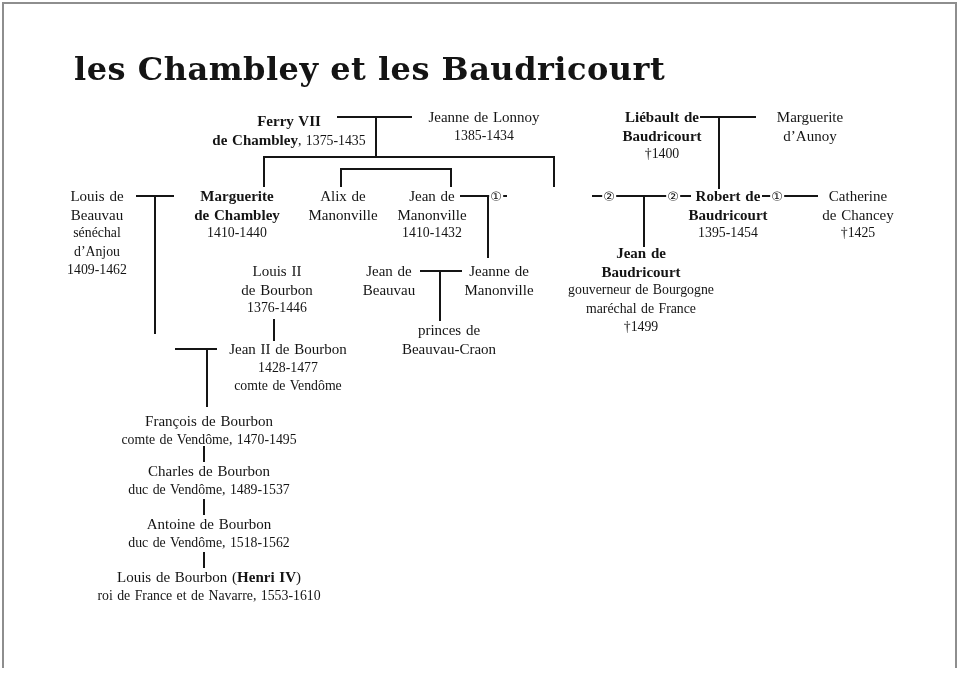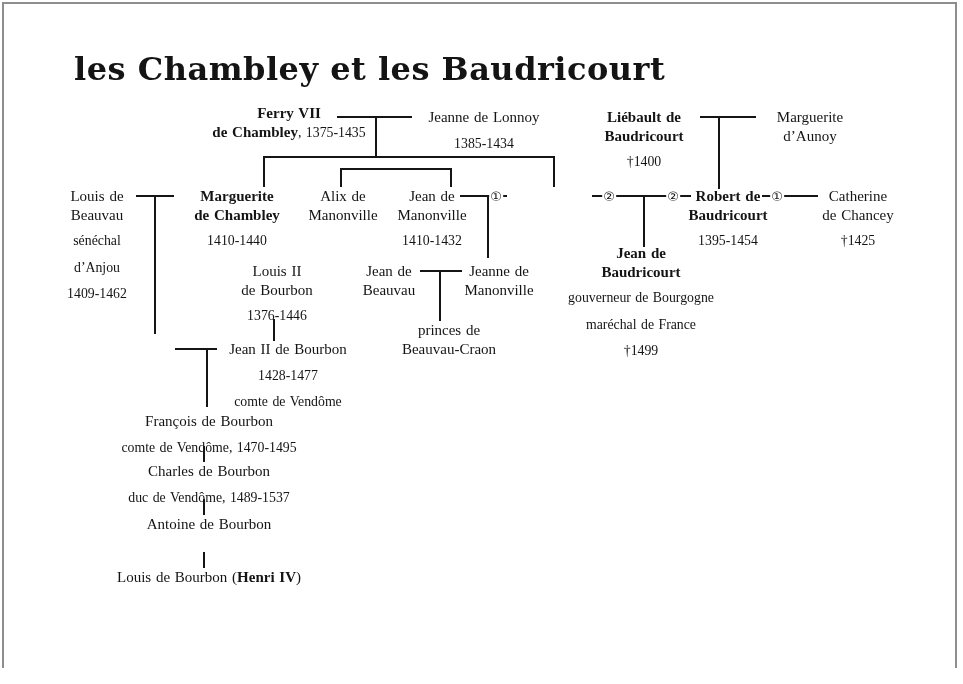--- a/index.html
+++ b/index.html
@@ -15,21 +15,21 @@
   .title {
     position:absolute; left:74px; top:50px; margin:0;
     font-family:"DejaVu Serif", serif; font-weight:bold; font-size:32px;
     letter-spacing:0.5px; white-space:nowrap;
   }
   .person {
     position:absolute; transform:translateX(-50%);
     text-align:center; white-space:nowrap; word-spacing:1px;
   }
   .ln { font-size:15px; line-height:18.5px; }
-  .sm { font-size:13.8px;margin-top:8px; }
+  .sm { font-size:13.8px; }
   .b  { font-weight:bold; }
   .hl { position:absolute; height:1.5px; background:#151515; }
   .vl { position:absolute; width:1.5px;  background:#151515; }
   .mark {
     position:absolute; transform:translate(-50%,-50%);
     font-family:"DejaVu Sans", sans-serif; font-size:13px; line-height:1;
     background:#ffffff; padding:0 1px; color:#141414;
   }
 </style>
 </head>
@@ -74,29 +74,29 @@
 
   <div class="vl" style="left:203px;top:446px;height:16px"></div>
   <div class="vl" style="left:203px;top:499px;height:16px"></div>
   <div class="vl" style="left:203px;top:552px;height:16px"></div>
 
   <span class="mark" style="left:496px;top:196px">①</span>
   <span class="mark" style="left:609px;top:196px">②</span>
   <span class="mark" style="left:673px;top:196px">②</span>
   <span class="mark" style="left:777px;top:196px">①</span>
 
-  <div class="person" style="left:289px;top:104px">
+  <div class="person" style="left:289px;top:112px">
     <div class="ln b">Ferry VII</div>
     <div class="ln"><span class="b">de Chambley</span><span class="sm">, 1375-1435</span></div>
   </div>
   <div class="person" style="left:484px;top:108px">
     <div class="ln">Jeanne de Lonnoy</div>
     <div class="ln sm">1385-1434</div>
   </div>
-  <div class="person" style="left:644px;top:108px">
+  <div class="person" style="left:662px;top:108px">
     <div class="ln b">Liébault de</div>
     <div class="ln b">Baudricourt</div>
     <div class="ln sm">†1400</div>
   </div>
   <div class="person" style="left:810px;top:108px">
     <div class="ln">Marguerite</div>
     <div class="ln">d’Aunoy</div>
   </div>
 
   <div class="person" style="left:97px;top:187px">
@@ -165,17 +165,19 @@
   <div class="person" style="left:209px;top:412px">
     <div class="ln">François de Bourbon</div>
     <div class="ln sm">comte de Vendôme, 1470-1495</div>
   </div>
   <div class="person" style="left:209px;top:462px">
     <div class="ln">Charles de Bourbon</div>
     <div class="ln sm">duc de Vendôme, 1489-1537</div>
   </div>
   <div class="person" style="left:209px;top:515px">
     <div class="ln">Antoine de Bourbon</div>
+    <div class="ln sm">duc de Vendôme, 1518-1562</div>
   </div>
   <div class="person" style="left:209px;top:568px">
     <div class="ln"><span>Louis de Bourbon (</span><span class="b">Henri IV</span><span>)</span></div>
+    <div class="ln sm">roi de France et de Navarre, 1553-1610</div>
   </div>
 </div>
 
 </body></html>

